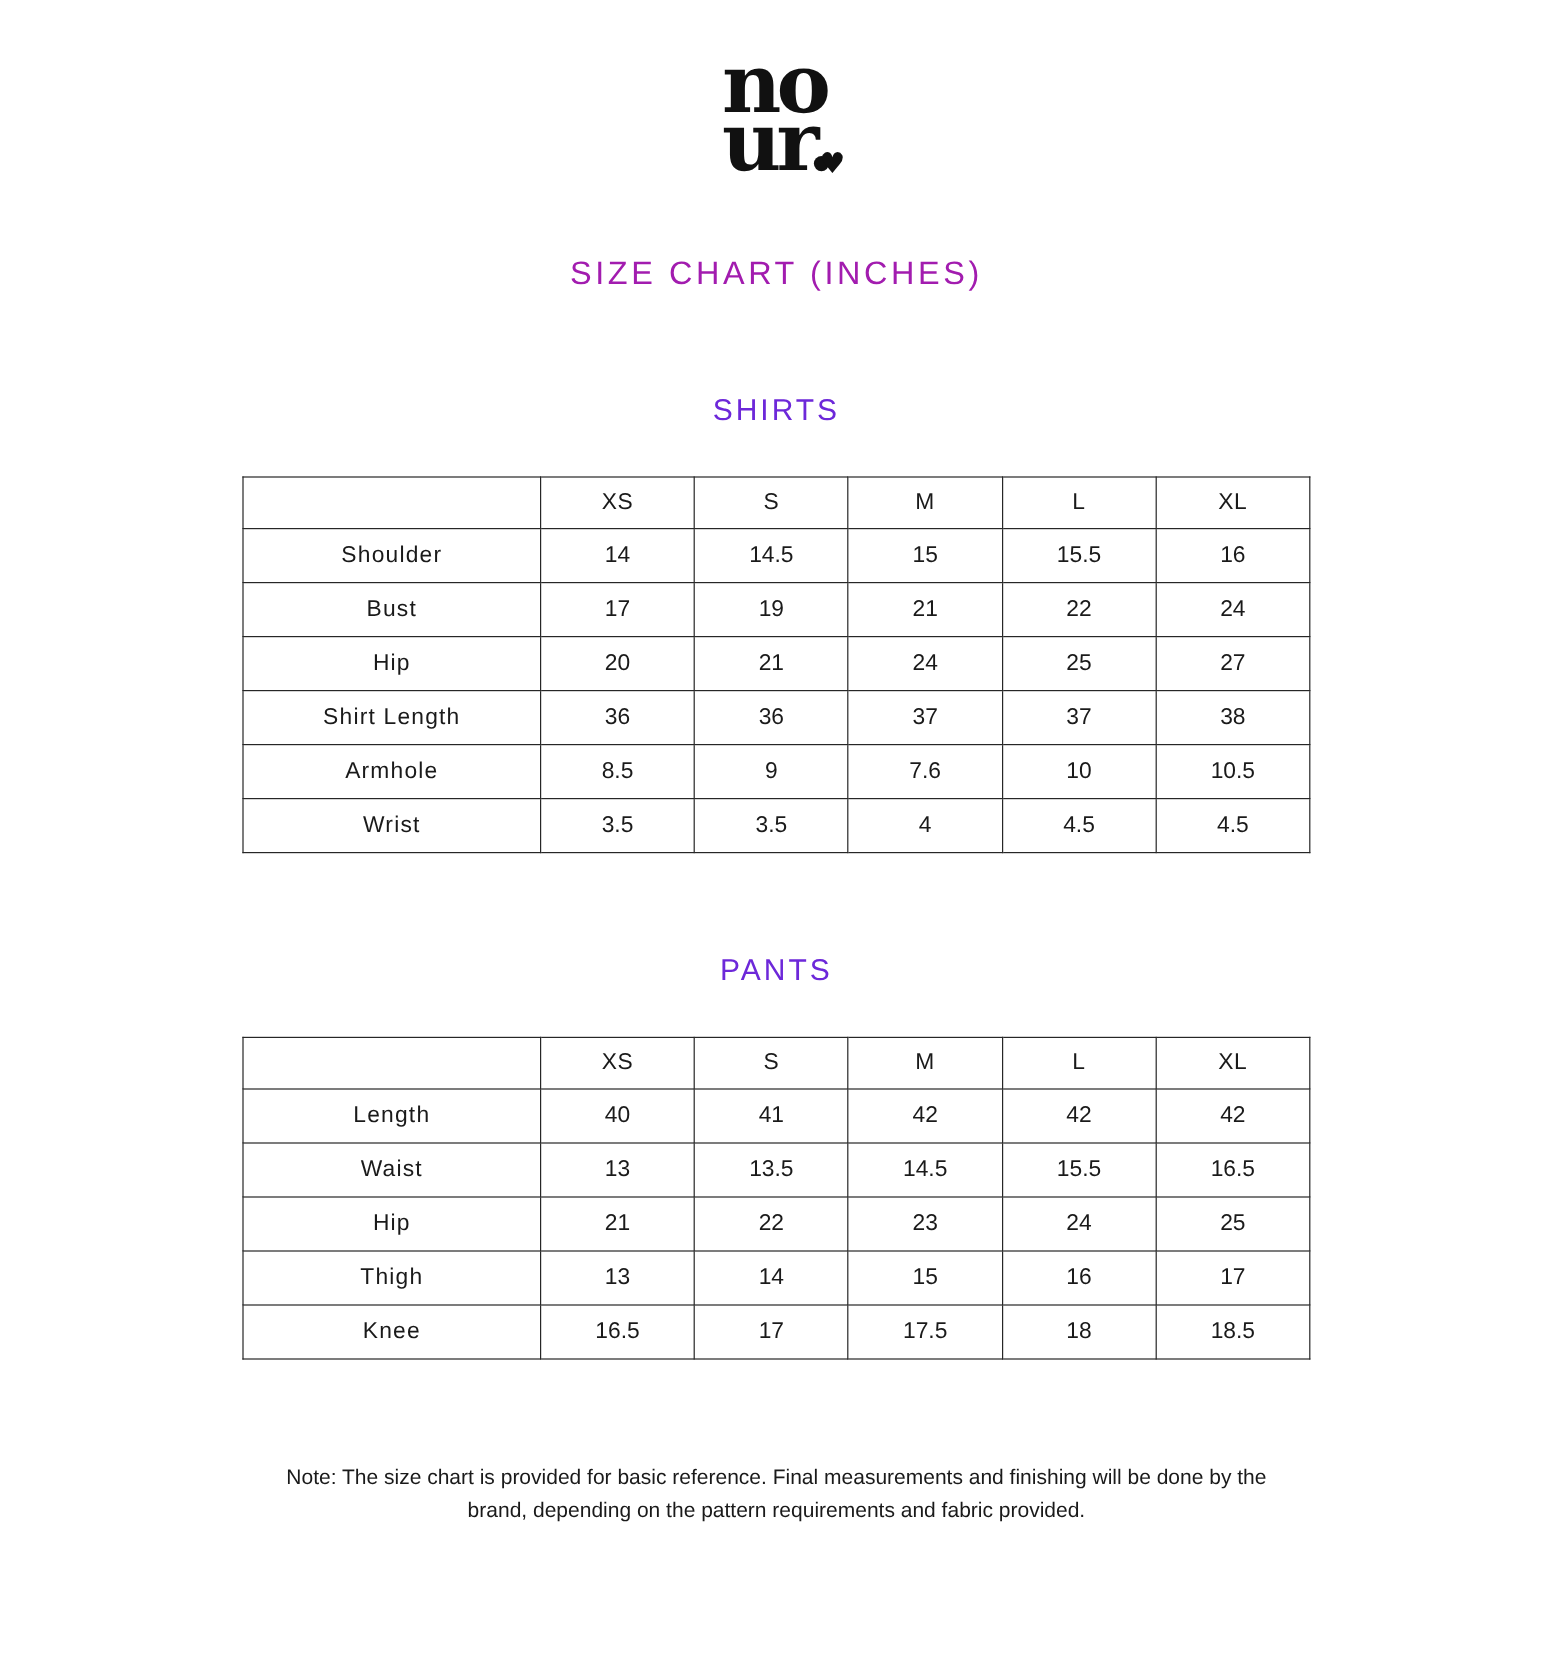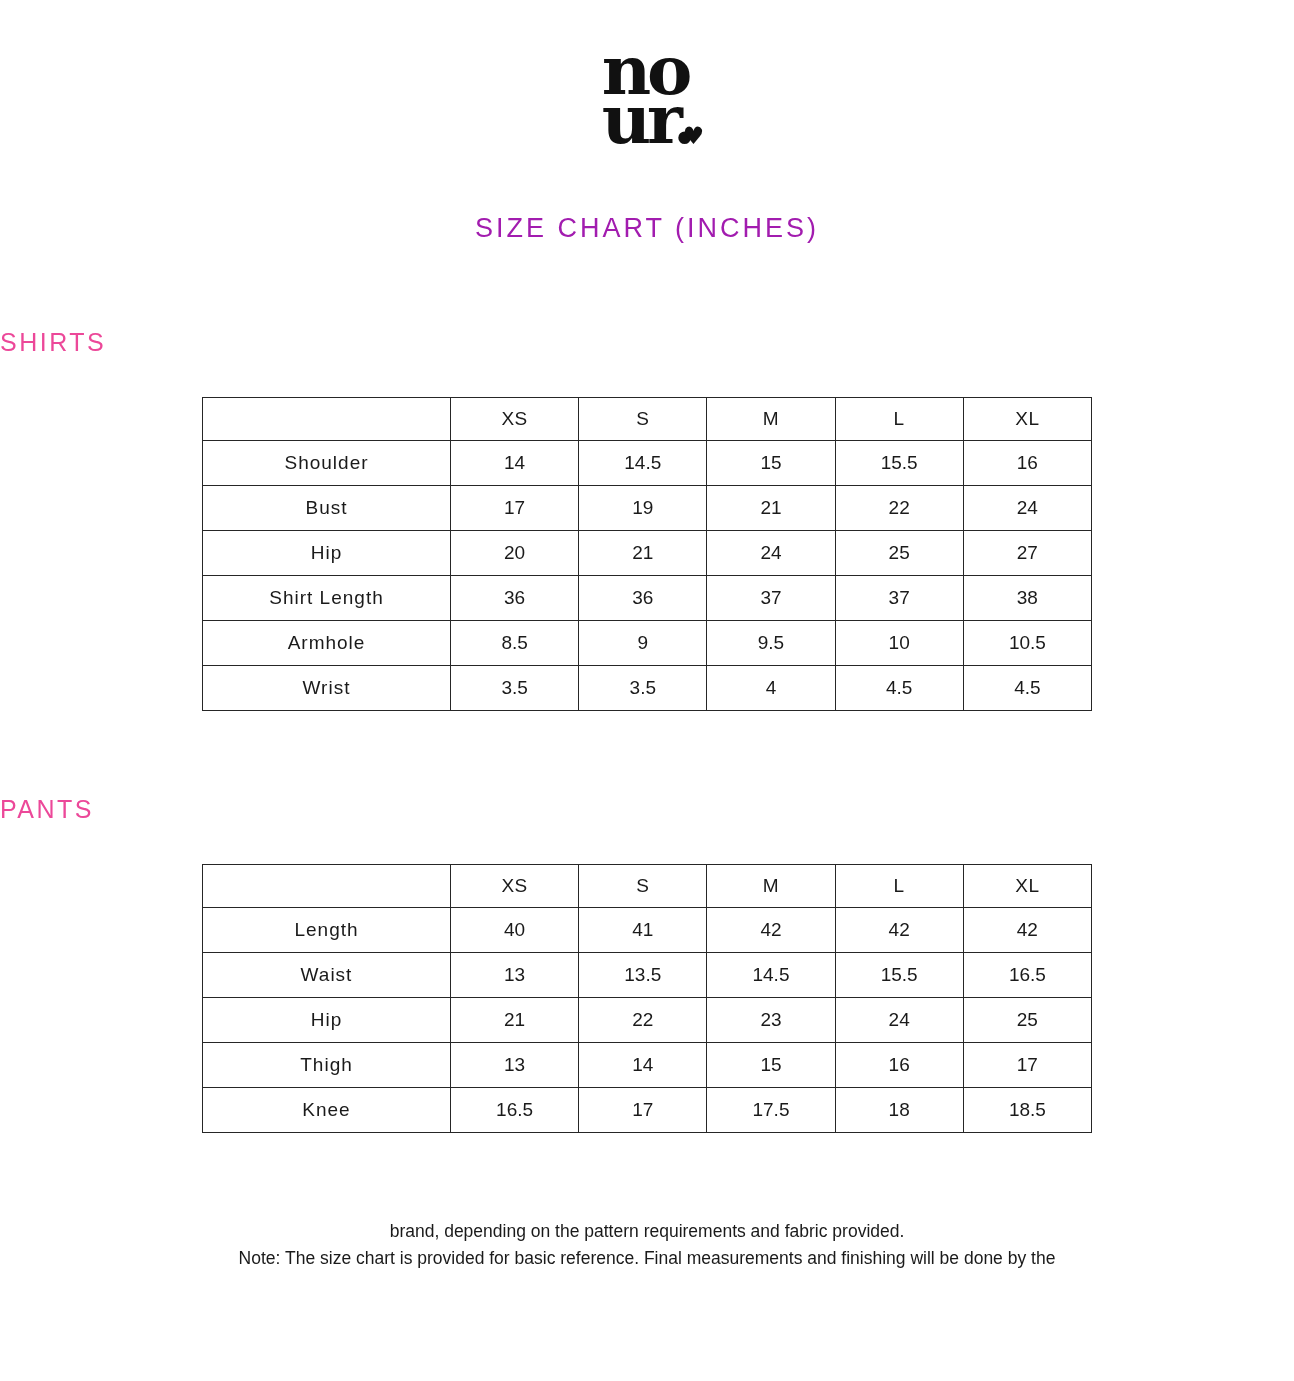--- a/index.html
+++ b/index.html
@@ -41,25 +41,25 @@
   
   .page-title {
     margin-top: 66px;
     text-align: center;
     font-size: 27px;
     font-weight: 400;
     letter-spacing: 3px;
     color: #a21caf;
   }
   .section-heading {
-    text-align: left;
+    text-align: center;
     font-size: 25px;
     font-weight: 400;
     letter-spacing: 2.5px;
-    color: #ec4899;
+    color: #6d28d9;
   }
   .section-shirts .section-heading { margin-top: 84px; }
   .section-pants  .section-heading { margin-top: 84px; }
 
   
   table.size-table {
     width: 890px;
     margin: 40px auto 0 auto;
     border-collapse: collapse;
     table-layout: fixed;
@@ -146,21 +146,21 @@
             <td>36</td>
             <td>36</td>
             <td>37</td>
             <td>37</td>
             <td>38</td>
           </tr>
           <tr>
             <td class="row-label">Armhole</td>
             <td>8.5</td>
             <td>9</td>
-            <td>9.5</td>
+            <td>7.6</td>
             <td>10</td>
             <td>10.5</td>
           </tr>
           <tr>
             <td class="row-label">Wrist</td>
             <td>3.5</td>
             <td>3.5</td>
             <td>4</td>
             <td>4.5</td>
             <td>4.5</td>
@@ -221,17 +221,17 @@
             <td>17</td>
             <td>17.5</td>
             <td>18</td>
             <td>18.5</td>
           </tr>
         </tbody>
     </table>
   </section>
 
   <p class="note">
+    <span>Note: The size chart is provided for basic reference. Final measurements and finishing will be done by the</span>
     <span>brand, depending on the pattern requirements and fabric provided.</span>
-    <span>Note: The size chart is provided for basic reference. Final measurements and finishing will be done by the</span>
   </p>
 
 </div>
 
 </body></html>

